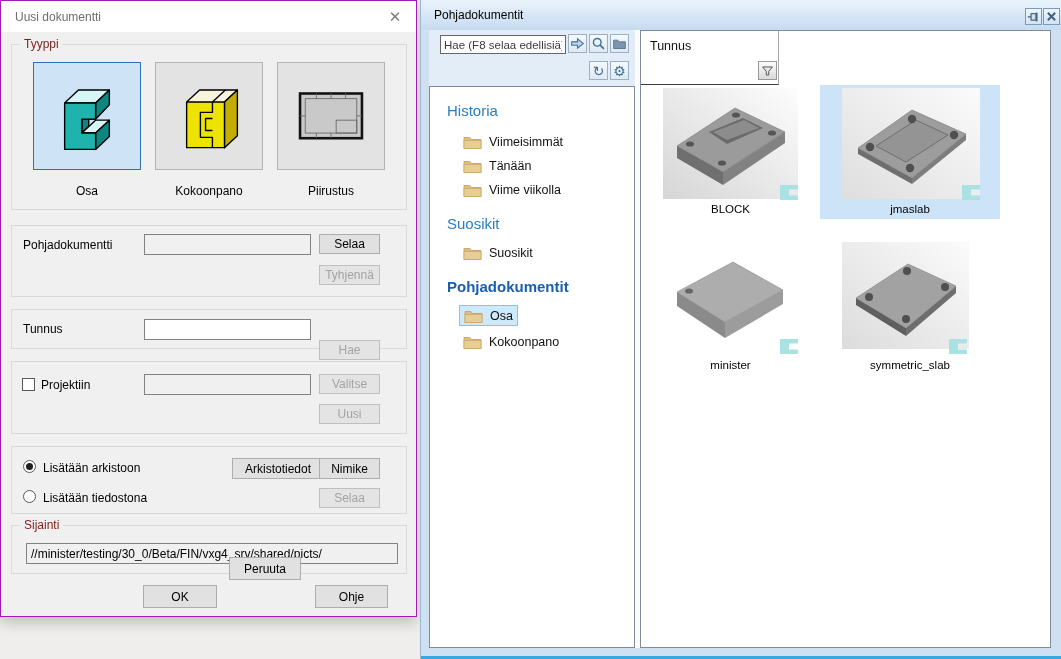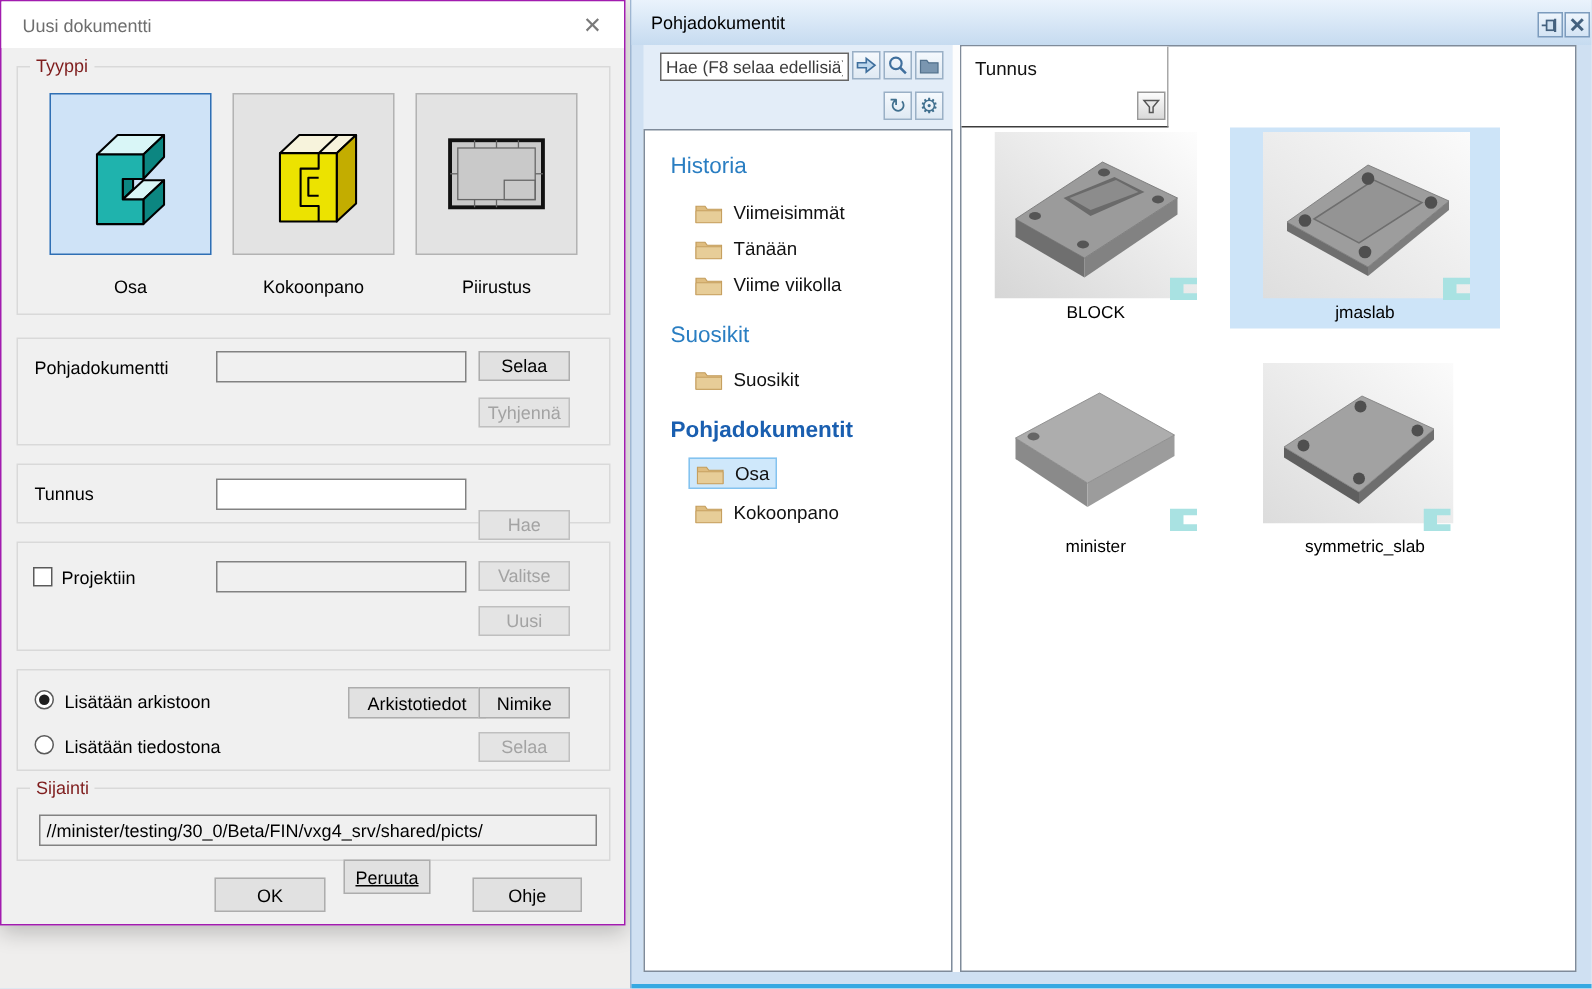--- a/index.html
+++ b/index.html
@@ -208,21 +208,21 @@
   <span class="radio" style="left:22px; top:489px;"></span>
   <span class="flabel" style="left:42px; top:490px;">Lisätään tiedostona</span>
   <button class="btn disabled" style="left:318px; top:487px; width:61px;">Selaa</button>
 
   <div class="group" style="left:10px; top:524px; width:396px; height:49px;">
     <span class="glabel">Sijainti</span>
   </div>
   <input class="input dim" readonly="" style="left: 25px; top: 542px; width: 372px;" value="//minister/testing/30_0/Beta/FIN/vxg4_srv/shared/picts/">
 
   <button class="btn" style="left:142px; top:584px; width:74px; height:23px;">OK</button>
-  <button class="btn" style="left:228px; top:572px; width:58px; height:23px;text-decoration:underline;">Peruuta</button>
+  <button class="btn" style="left:228px; top:556px; width:72px; height:23px;">Peruuta</button>
   <button class="btn" style="left:314px; top:584px; width:73px; height:23px;">Ohje</button>
 </div>
 
 <div class="panel">
   <div class="panel-titlebar">
     <span class="panel-title">Pohjadokumentit</span>
   </div>
   <div class="tb-btn" style="left:604px;">
     <svg width="13" height="13" viewBox="0 0 16 16">
       <line x1="1" y1="8.5" x2="5" y2="8.5" stroke="#44617e" stroke-width="1.6"></line>

